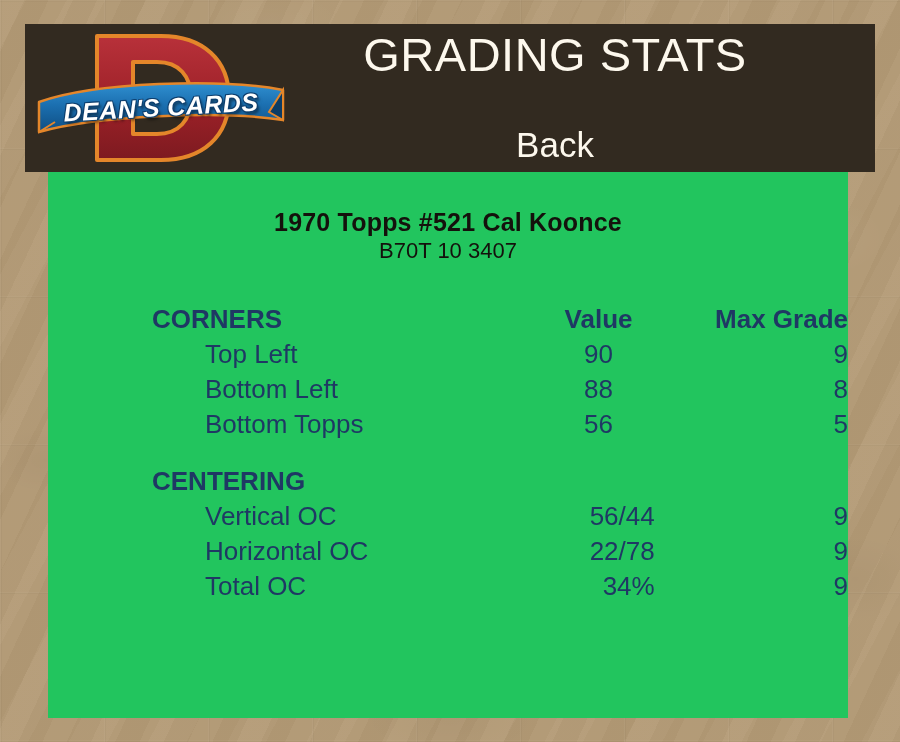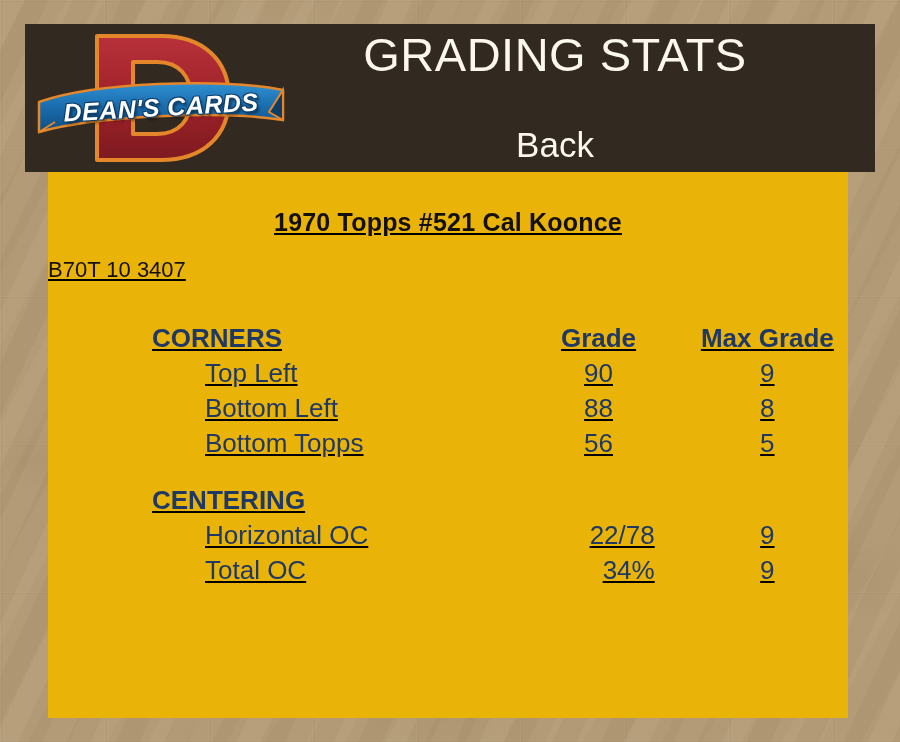--- a/index.html
+++ b/index.html
@@ -132,57 +132,56 @@
     margin-top: 44px;
   }
 
   
   .panel {
     position: absolute;
     left: 48px;
     top: 172px;
     width: 800px;
     height: 546px;
-    background: #eab308;
+    background: #22c55e;
     z-index: 2;
-    text-decoration: underline;
   }
 
   .card-title {
     margin-top: 36px;
     text-align: center;
     font-size: 25px;
     font-weight: bold;
     color: #14110c;
     letter-spacing: 0.2px;
   }
   .card-subtitle {
-    margin-top: 20px;
-    text-align: left;
+    margin-top: 1px;
+    text-align: center;
     font-size: 22px;
     font-weight: normal;
     color: #14110c;
   }
 
   
   .stats {
     margin: 34px 0 0 0;
     width: 100%;
     border-collapse: collapse;
     color: #1f3864;
   }
   .stats td {
     padding: 0;
     font-size: 26px;
     line-height: 35px;
     vertical-align: baseline;
   }
   .col-label  { width: 390px; padding-left: 104px !important; }
   .col-value  { width: 180px; text-align: center; }
-  .col-grade  { width: 200px; text-align: center; }
+  .col-grade  { width: 200px; text-align: right; }
 
   tr.section-row td {
     font-weight: bold;
     padding-top: 4px !important;
   }
   tr.section-row .col-label {
     padding-left: 104px !important;
   }
   tr.section-row.spacer-top td {
     padding-top: 22px !important;
@@ -246,21 +245,21 @@
   <div class="panel">
 
     <div class="card-title">1970 Topps #521 Cal Koonce</div>
     <div class="card-subtitle">B70T 10 3407</div>
 
     <table class="stats">
       <tbody>
 
         <tr class="section-row">
           <td class="col-label">CORNERS</td>
-          <td class="col-value">Grade</td>
+          <td class="col-value">Value</td>
           <td class="col-grade">Max Grade</td>
         </tr>
 
         <tr class="data-row">
           <td class="col-label">Top Left</td>
           <td class="col-value">90</td>
           <td class="col-grade">9</td>
         </tr>
         <tr class="data-row">
           <td class="col-label">Bottom Left</td>
@@ -273,20 +272,25 @@
           <td class="col-grade">5</td>
         </tr>
 
         <tr class="section-row spacer-top">
           <td class="col-label">CENTERING</td>
           <td class="col-value"></td>
           <td class="col-grade"></td>
         </tr>
 
         <tr class="data-row frac">
+          <td class="col-label">Vertical OC</td>
+          <td class="col-value">56/44</td>
+          <td class="col-grade">9</td>
+        </tr>
+        <tr class="data-row frac">
           <td class="col-label">Horizontal OC</td>
           <td class="col-value">22/78</td>
           <td class="col-grade">9</td>
         </tr>
         <tr class="data-row frac">
           <td class="col-label">Total OC</td>
           <td class="col-value">34%</td>
           <td class="col-grade">9</td>
         </tr>
 

